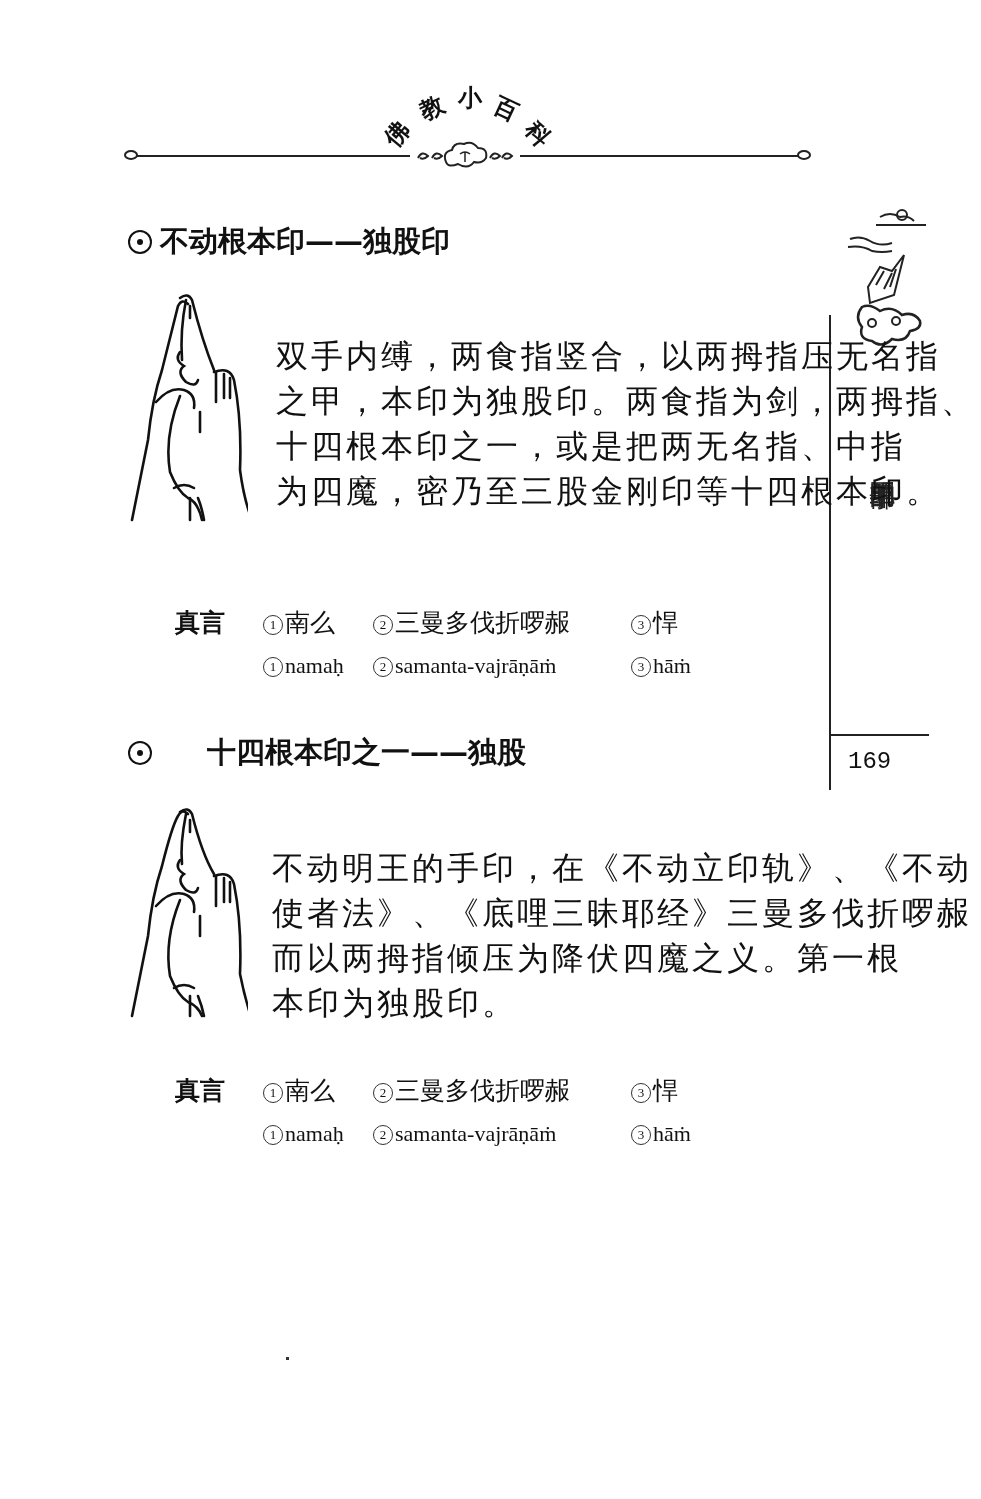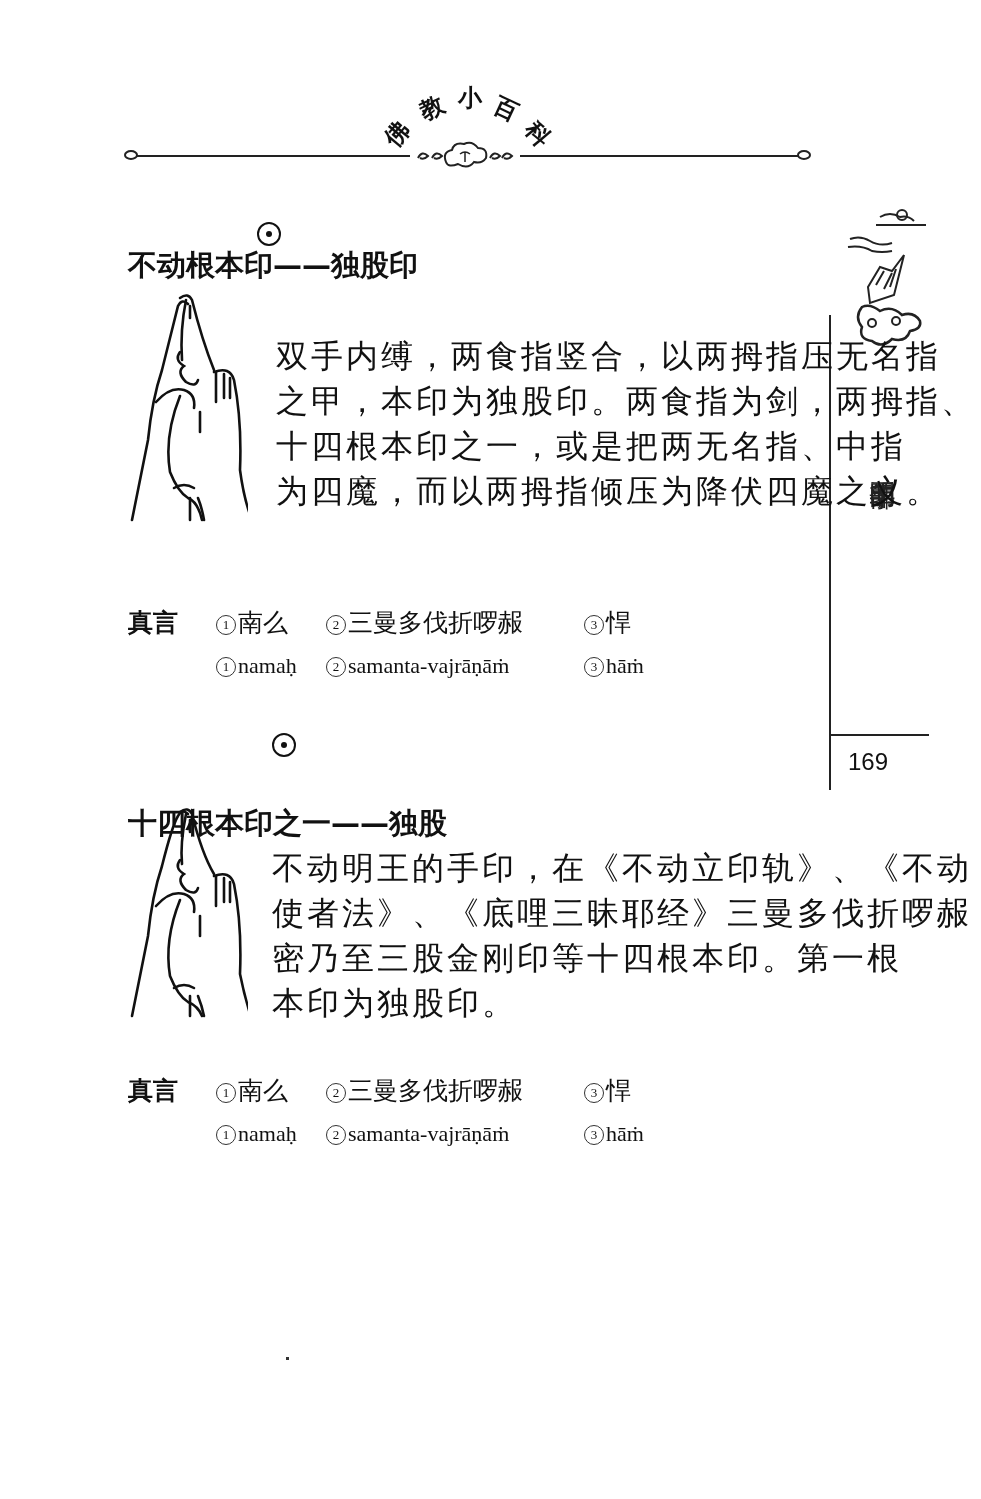--- a/index.html
+++ b/index.html
@@ -15,39 +15,39 @@
          border-radius:50%; box-sizing:border-box; background:#fff; }
   .header-ornament { position:absolute; left:410px; top:138px; width:110px; height:34px; }
 
   
   .side-deco { position:absolute; left:840px; top:195px; width:90px; height:160px; }
   .side-rule { position:absolute; left:829px; top:315px; width:2px; height:475px; background:#222; }
   .side-label { position:absolute; left:860px; top:462px; width:40px;
          font-family:"DejaVu Sans", sans-serif; font-weight:300; font-size:26px; line-height:34px;
          color:#222; text-align:center; writing-mode:vertical-rl; letter-spacing:0px; }
   .page-rule { position:absolute; left:829px; top:734px; width:100px; height:2px; background:#222; }
-  .page-number { position:absolute; left:848px; top:748px; font-family:Liberation Sans, sans-serif;
+  .page-number { position:absolute; left:848px; top:748px; font-family:Liberation Mono, monospace;
          font-size:24px; color:#111; }
 
   
   .section-title { position:absolute; left:128px; font-family:"DejaVu Sans", sans-serif;
-         font-weight:bold; font-size:29px; color:#111; display:flex; align-items:center;flex-direction:column; }
+         font-weight:bold; font-size:29px; color:#111; display:flex; align-items:center; }
   .bullet-icon { width:24px; height:24px; border:2px solid #111; border-radius:50%; box-sizing:border-box;
          position:relative; margin-right:8px; }
   .bullet-icon::after { content:""; position:absolute; left:7px; top:7px; width:6px; height:6px;
          background:#111; border-radius:50%; }
 
   .hand { position:absolute; width:120px; height:230px; }
 
   .desc { position:absolute; font-family:"DejaVu Serif", serif; font-size:32px; line-height:45px;
           letter-spacing:3px; color:#111; }
   .desc p { margin:0; white-space:nowrap; }
 
   .mantra { position:absolute; left:128px; }
-  .mantra-row { display:flex; align-items:baseline; white-space:nowrap; }
+  .mantra-row { display:flex; align-items:baseline; white-space:nowrap;margin-left:47px; }
   .mantra-label { font-family:"DejaVu Sans", sans-serif; font-weight:bold; font-size:25px; width:88px; }
   .mantra-item { display:inline-flex; align-items:baseline; font-family:"DejaVu Serif", serif; font-size:25px; }
   .num { display:inline-block; width:18px; height:18px; border:1px solid #333; border-radius:50%;
          font-size:13px; line-height:18px; text-align:center; margin-right:2px; position:relative; top:-2px;
          font-family:"Liberation Serif", serif; }
   .skt { font-family:"Liberation Serif", serif; font-size:22px; }
   .speck { position:absolute; left:286px; top:1357px; width:3px; height:3px; background:#333; }
 </style>
 </head>
 <body>
@@ -105,21 +105,21 @@
     <path d="M62 206 v22 M70 206 q4 10 6 22"></path>
     <path d="M46 196 q10 -6 20 0"></path>
     <path d="M72 120 v20"></path>
   </g>
 </svg>
 
 <div class="desc" style="left:276px;top:334px;">
   <p>双手内缚，两食指竖合，以两拇指压无名指</p>
   <p>之甲，本印为独股印。两食指为剑，两拇指、</p>
   <p>十四根本印之一，或是把两无名指、中指</p>
-  <p>为四魔，而以两拇指倾压为降伏四魔之义。</p>
+  <p>为四魔，密乃至三股金刚印等十四根本印。</p>
 </div>
 
 <div class="mantra" style="top:606px;">
   <div class="mantra-row">
     <span class="mantra-label">真言</span>
     <span class="mantra-item" style="width:110px;">
         <span class="num">1</span>
         <span>南么</span>
       </span>
     <span class="mantra-item" style="width:258px;">
@@ -166,21 +166,21 @@
     <path d="M52 94 q-16 40 -10 76 q8 20 18 26 q10 4 14 14"></path>
     <path d="M62 190 v20 M70 190 q4 10 6 20"></path>
     <path d="M46 182 q10 -6 20 0"></path>
     <path d="M72 110 v20"></path>
   </g>
 </svg>
 
 <div class="desc" style="left:272px;top:846px;">
   <p>不动明王的手印，在《不动立印轨》、《不动</p>
   <p>使者法》、《底哩三昧耶经》三曼多伐折啰赧</p>
-  <p>密乃至三股金刚印等十四根本印。第一根</p>
+  <p>而以两拇指倾压为降伏四魔之义。第一根</p>
   <p>本印为独股印。</p>
 </div>
 
 <div class="mantra" style="top:1074px;">
   <div class="mantra-row">
     <span class="mantra-label">真言</span>
     <span class="mantra-item" style="width:110px;">
         <span class="num">1</span>
         <span>南么</span>
       </span>

